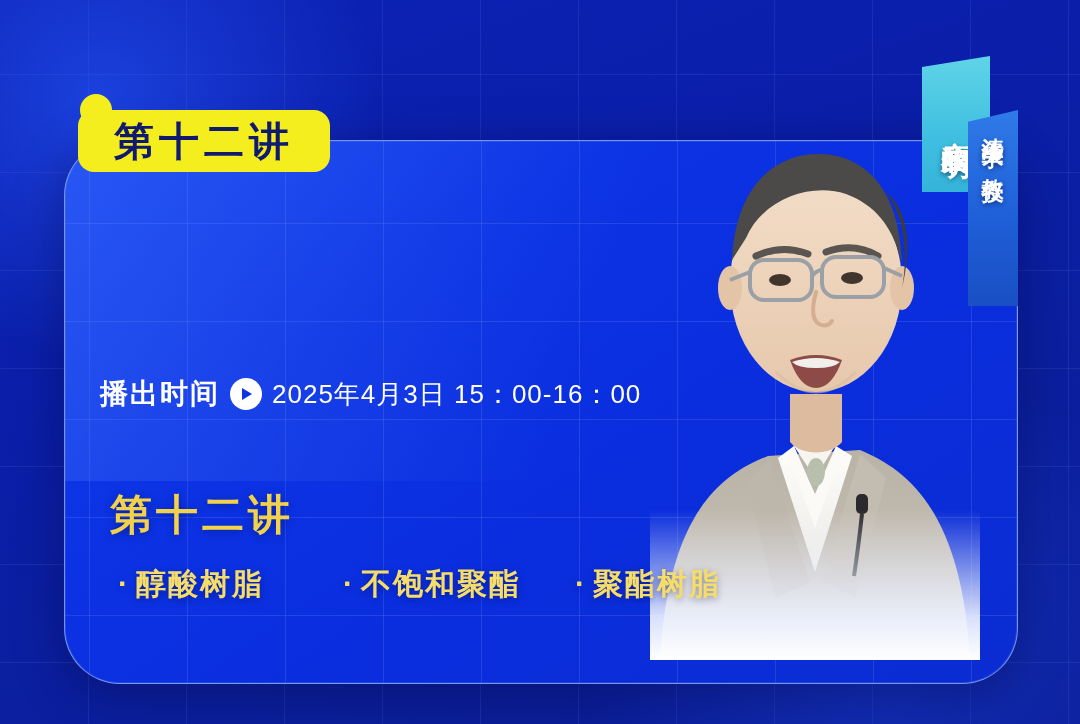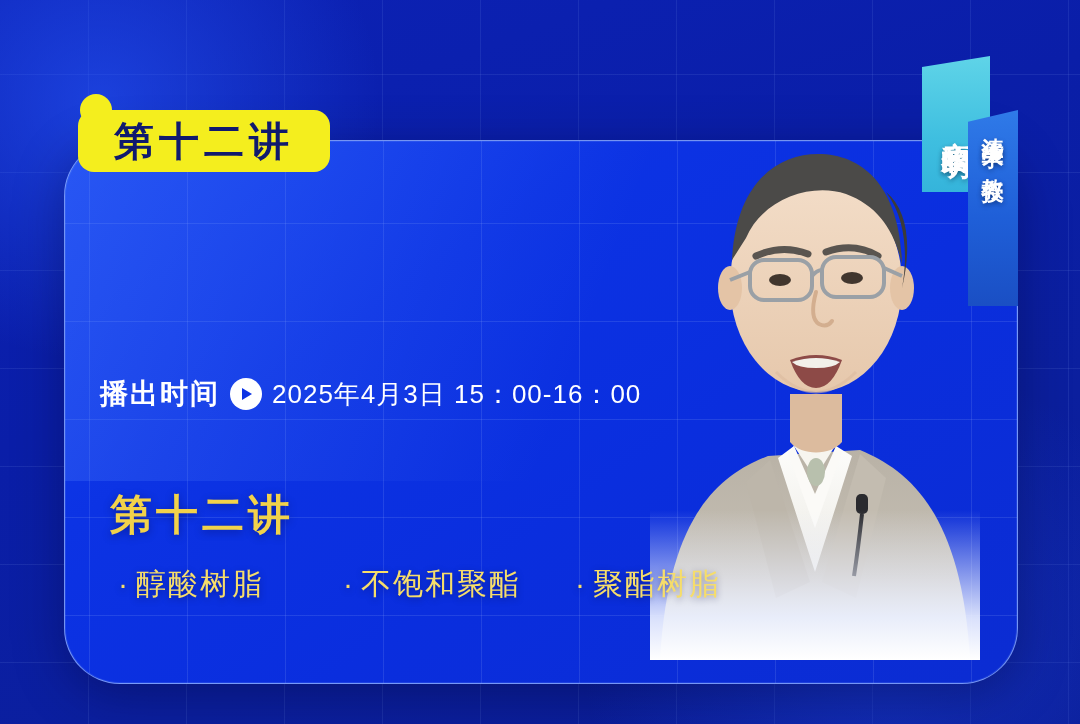--- a/index.html
+++ b/index.html
@@ -101,21 +101,21 @@
   
   .outline-title{
     position:absolute;left:110px;top:487px;
     color:#f2d24a;font-size:42px;font-weight:bold;letter-spacing:4px;
     text-shadow:0 2px 8px rgba(0,0,60,.4);white-space:nowrap;
   }
   .outline-list{
     position:absolute;left:118px;top:564px;display:flex;align-items:center;
   }
   .outline-item{
-    color:#f6dd6a;font-size:30px;font-weight:normal;letter-spacing:2px;
+    color:#f6dd6a;font-size:30px;font-weight:bold;letter-spacing:2px;
     white-space:nowrap;text-shadow:0 2px 7px rgba(0,0,60,.4);
   }
   .outline-item:nth-child(1){width:225px;}
   .outline-item:nth-child(2){width:232px;}
   .bullet{display:inline-block;margin-right:6px;}
 
   
   .portrait{
     position:absolute;left:650px;top:42px;width:330px;height:618px;
     overflow:hidden;pointer-events:none;

